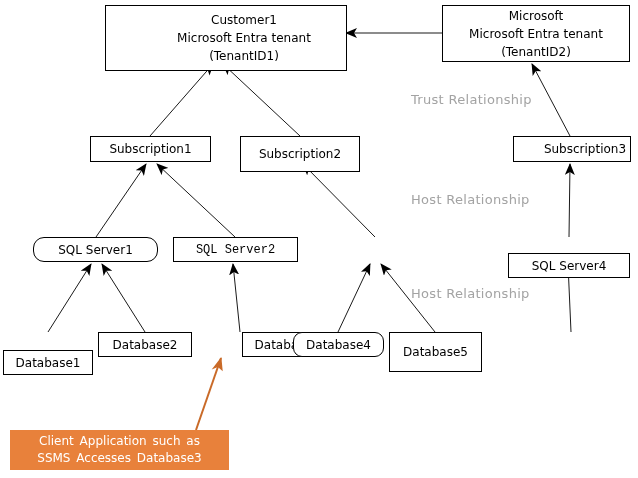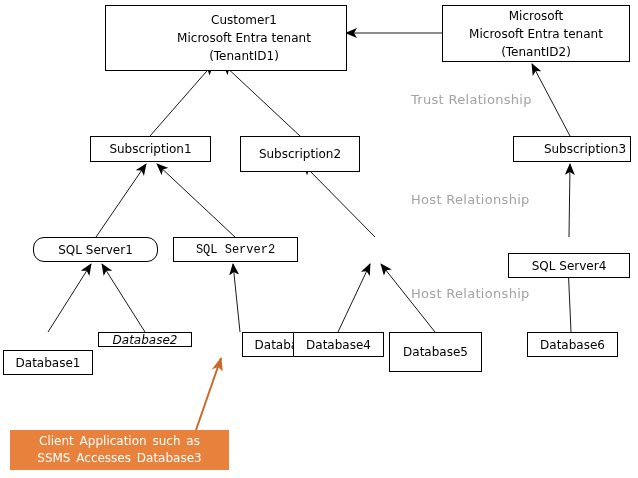--- a/index.html
+++ b/index.html
@@ -86,34 +86,31 @@
   <div class="node small" style="left:173px;top:237px;width:125px;height:25px;font-family:Liberation Mono, monospace;">
     <div>SQL Server2</div>
   </div>
   <div class="node small" style="left:508px;top:237px;width:122px;height:25px;margin-top:16px;">
     <div>SQL Server4</div>
   </div>
 
   <div class="node small" style="left:3px;top:332px;width:90px;height:25px;margin-top:18px;">
     <div>Database1</div>
   </div>
-  <div class="node small" style="left:98px;top:332px;width:94px;height:15px;font-style:italic;">
+  <div class="node small" style="left:98px;top:332px;width:94px;height:25px;">
     <div>Database2</div>
   </div>
   <div class="node small" style="left:198px;top:332px;width:90px;height:25px;margin-left:44px;">
     <div>Database3</div>
   </div>
-  <div class="node small" style="left:293px;top:332px;width:91px;height:25px;">
+  <div class="node small" style="left:293px;top:332px;width:91px;height:25px;border-radius:9px;">
     <div>Database4</div>
   </div>
   <div class="node small" style="left:389px;top:332px;width:93px;height:40px;">
     <div>Database5</div>
-  </div>
-  <div class="node small" style="left:527px;top:332px;width:91px;height:25px;">
-    <div>Database6</div>
   </div>
 
   <div class="rel-label" style="left:411px;top:92px;">Trust Relationship</div>
   <div class="rel-label" style="left:411px;top:192px;">Host Relationship</div>
   <div class="rel-label" style="left:411px;top:286px;">Host Relationship</div>
 
   <div class="note" style="left:10px;top:430px;width:219px;height:40px;">
     <div>Client Application such as</div>
     <div>SSMS Accesses Database3</div>
   </div>

